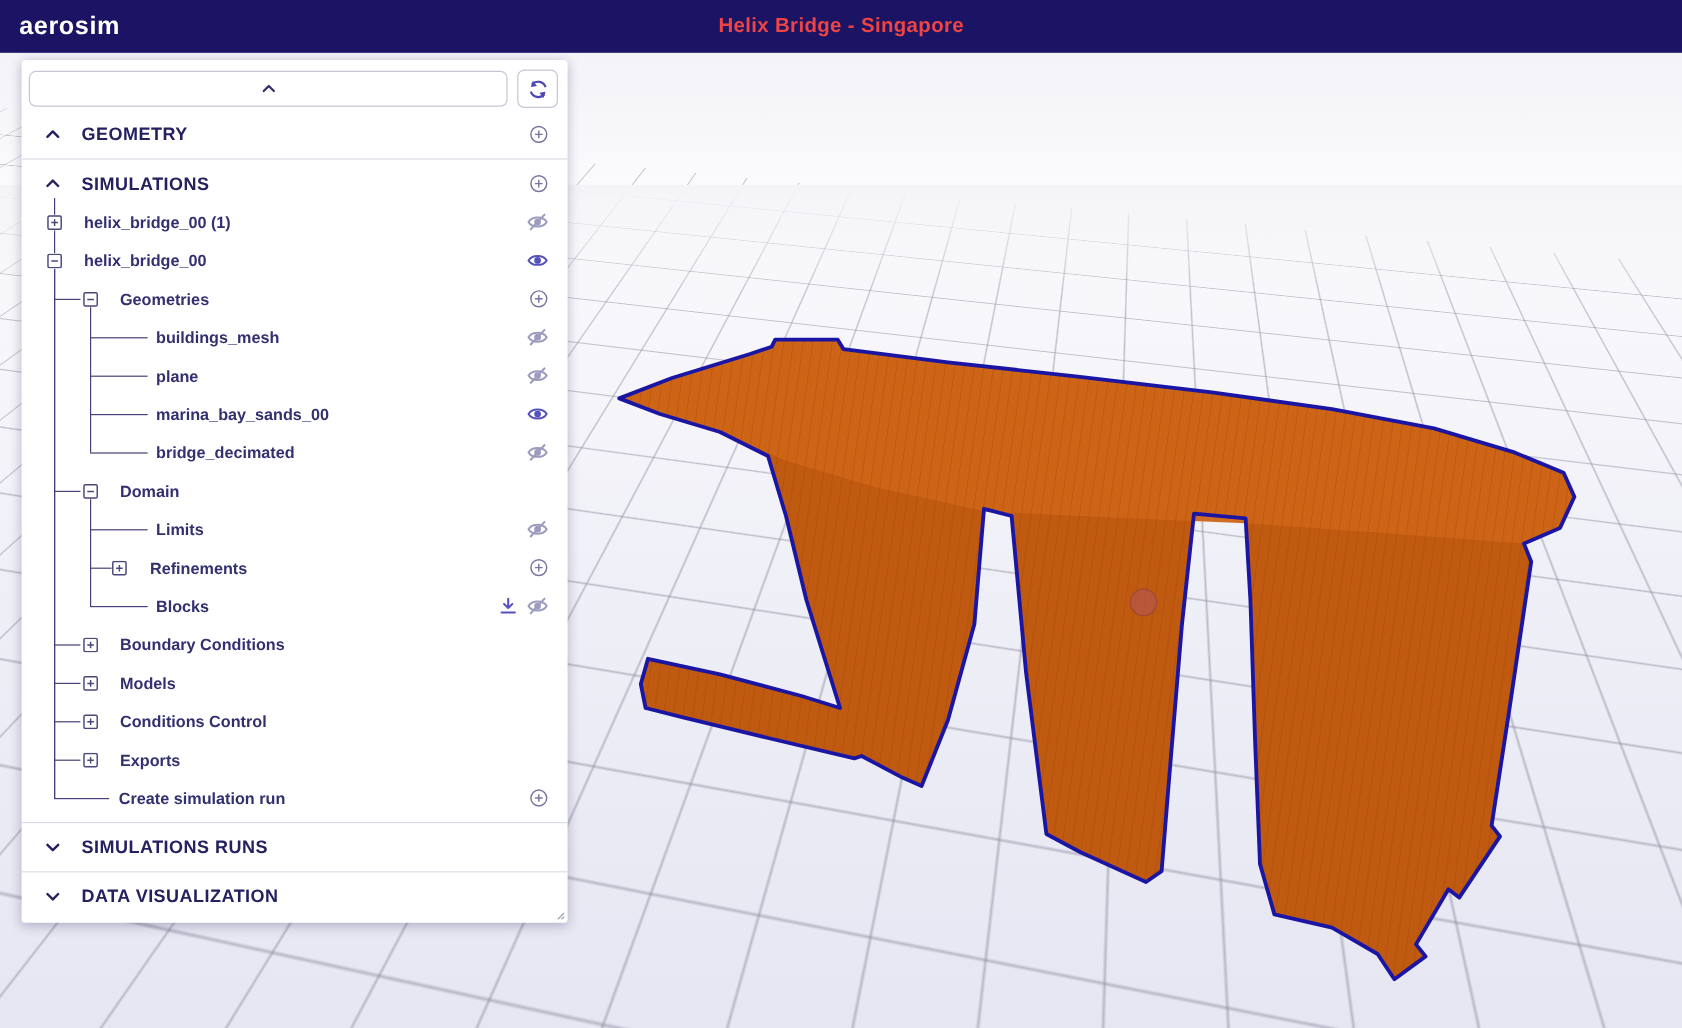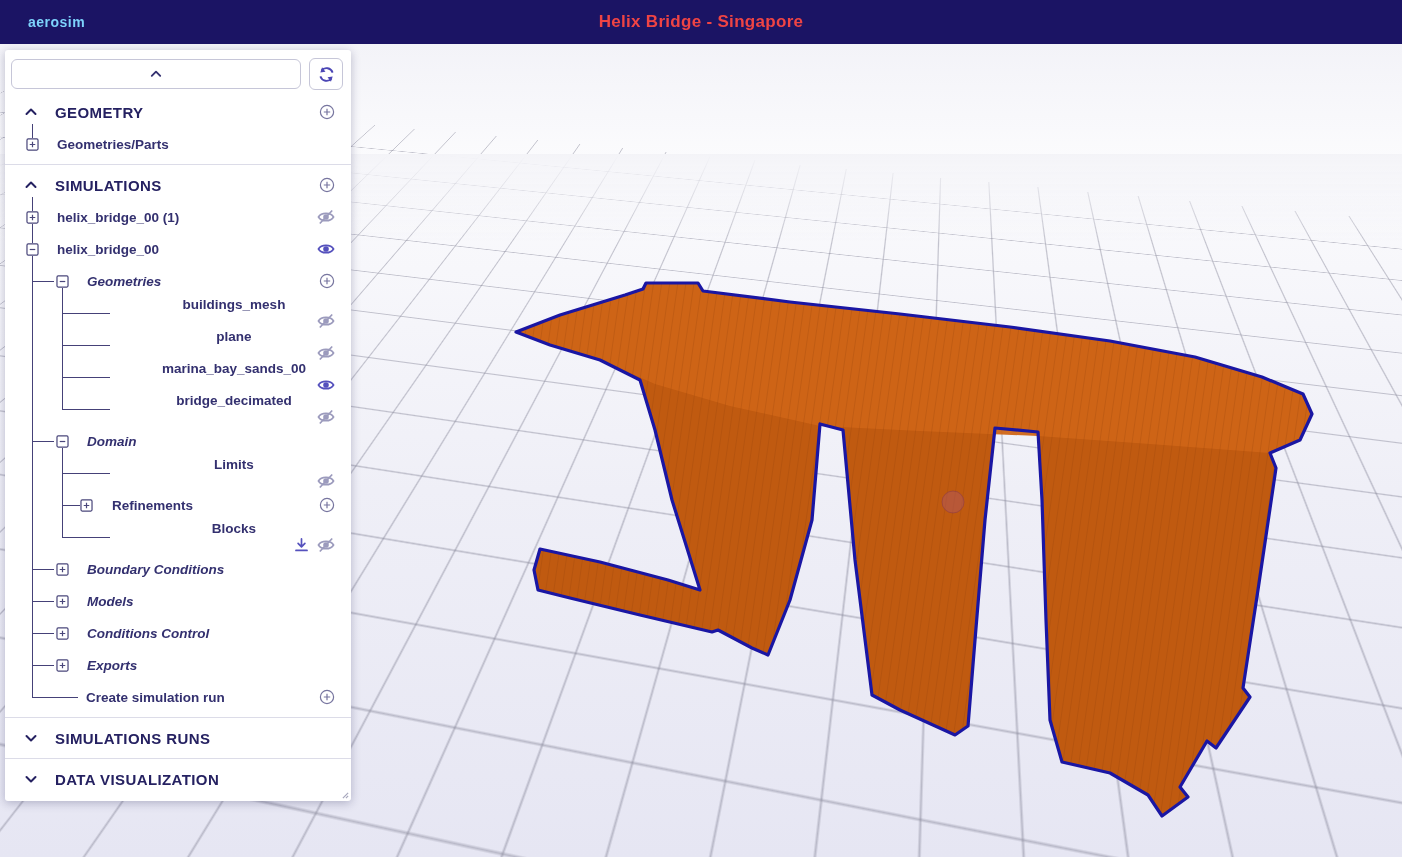--- a/index.html
+++ b/index.html
@@ -11,38 +11,38 @@
     --hidden-ic:#9c9bbd;
     --visible-ic:#5551bd;
     --plus-ic:#77759f;
     --divider:#dcdce8;
   }
   *{box-sizing:border-box;margin:0;padding:0;}
   html,body{width:1402px;height:857px;overflow:hidden;font-family:"Liberation Sans",sans-serif;background:#e9e9f4;}
 
   
   .header{position:absolute;left:0;top:0;width:1402px;height:44px;background:var(--header-bg);display:flex;align-items:center;z-index:30;}
-  .logo{color:#7dd3fc;font-size:14px;font-weight:700;letter-spacing:.5px;margin-left:28px;}
+  .logo{color:#ffffff;font-size:21px;font-weight:700;letter-spacing:.5px;margin-left:16px;}
   .header-title{position:absolute;left:0;right:0;text-align:center;color:#ef4444;font-size:17px;font-weight:700;letter-spacing:.3px;}
 
   
   .viewport{position:absolute;left:0;top:44px;width:1402px;height:813px;overflow:hidden;
     background:linear-gradient(180deg,#f3f3f8 0%,#fbfbfd 14%,#efeff7 55%,#e6e6f3 100%);}
   .grid-floor{position:absolute;left:-25%;top:118px;width:160%;height:1500px;
     background-image:linear-gradient(0deg, rgba(140,140,158,.5) 1px, transparent 1px),
                      linear-gradient(90deg, rgba(140,140,158,.5) 1px, transparent 1px);
     background-size:46px 46px;
     transform:perspective(900px) rotateX(58deg) rotateZ(10deg);
     transform-origin:50% 0;}
   .horizon-fade{position:absolute;left:0;top:110px;width:100%;height:90px;
     background:linear-gradient(180deg,#f4f4f8 0%,rgba(244,244,248,0) 100%);}
   .scene{position:absolute;left:0;top:0;width:1402px;height:813px;}
 
   
-  .panel{position:absolute;left:5px;top:50px;width:346px;background:#fff;z-index:20;
+  .panel{position:absolute;left:18px;top:50px;width:455px;background:#fff;z-index:20;
     border-radius:3px;box-shadow:0 2px 10px rgba(30,30,80,.28);padding-bottom:6px;}
   .searchbar{display:flex;align-items:center;gap:8px;padding:8px 8px 6px 6px;}
   .input-wrap{position:relative;flex:1;}
   .search-input{width:100%;height:30px;border:1px solid #c6c6d8;border-radius:6px;outline:none;font-size:13px;padding:0 30px;color:var(--label);}
   .input-collapse{position:absolute;left:50%;top:50%;transform:translate(-50%,-50%);border:none;background:transparent;color:var(--label);cursor:pointer;display:flex;}
   .refresh-btn{width:34px;height:32px;border:1px solid #c6c6d8;border-radius:6px;background:#fff;color:var(--accent);display:flex;align-items:center;justify-content:center;cursor:pointer;}
 
   .row{display:flex;align-items:center;height:32px;position:relative;}
   .row .label{font-size:13.5px;font-weight:700;color:var(--label);margin-left:18px;white-space:nowrap;}
   .section-row{height:32px;}
@@ -51,25 +51,25 @@
   .trail{margin-left:auto;display:flex;align-items:center;gap:7px;padding-right:16px;}
   .divider{height:1px;background:var(--divider);margin:4px 0;}
 
   .branch{position:relative;}
   .branch::after{content:'';position:absolute;width:1px;background:var(--line);}
   .b1::after{left:27px;top:-4px;bottom:16px;}
   .b2::after{left:27px;top:-16px;bottom:16px;}
   .b3::after{left:57px;top:-16px;bottom:16px;}
 
   .r-l1{padding-left:21px;}
-  .r-l2{padding-left:51px;font-style:italic;}
+  .r-l2{padding-left:51px;}
   .r-l2-leaf{padding-left:0;}
   .r-l2-leaf .label{margin-left:81px;}
   .r-l3{padding-left:75px;}
-  .r-l3-leaf{padding-left:0;flex-direction:column;}
+  .r-l3-leaf{padding-left:0;}
   .r-l3-leaf .label{margin-left:112px;}
   .r-l3 .label{margin-left:19px;}
 
   .b2 > .row.tick::before{content:'';position:absolute;left:27px;top:16px;width:46px;height:1px;background:var(--line);}
   .b2 > .row.tick-short::before{content:'';position:absolute;left:27px;top:16px;width:22px;height:1px;background:var(--line);}
   .b3 > .row.tick::before{content:'';position:absolute;left:57px;top:16px;width:48px;height:1px;background:var(--line);}
   .b3 > .row.tick-short::before{content:'';position:absolute;left:57px;top:16px;width:22px;height:1px;background:var(--line);}
 
   .expander{width:13px;height:13px;color:#4a477b;display:flex;z-index:2;background:#fff;cursor:pointer;flex:none;}
   .icon-btn{border:none;background:transparent;display:flex;align-items:center;cursor:pointer;padding:0;}
@@ -185,30 +185,20 @@
       </span>
     <span class="sec-label">GEOMETRY</span>
     <span class="trail">
         <button class="icon-btn add">
           <svg width="16" height="16">
             <use href="#i-plus-circle"></use>
           </svg>
         </button>
       </span>
   </div>
-  <div class="branch b1">
-    <div class="row r-l1">
-      <span class="expander">
-          <svg width="13" height="13">
-            <use href="#i-sq-plus"></use>
-          </svg>
-        </span>
-      <span class="label">Geometries/Parts</span>
-    </div>
-  </div>
 
   <div class="divider"></div>
 
   <div class="row section-row">
     <span class="chev">
         <svg width="16" height="16">
           <use href="#i-chev-up"></use>
         </svg>
       </span>
     <span class="sec-label">SIMULATIONS</span>

